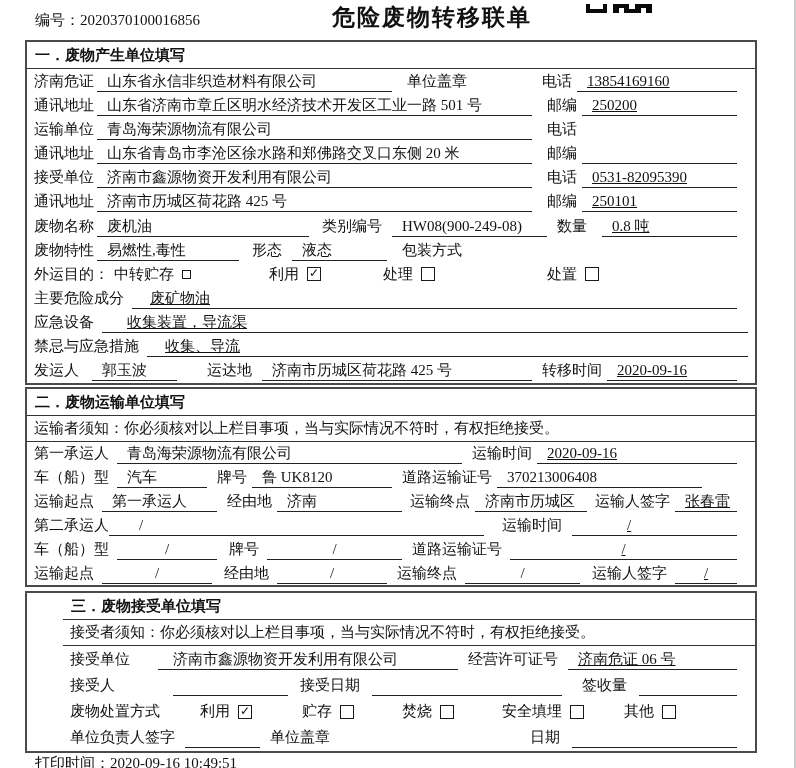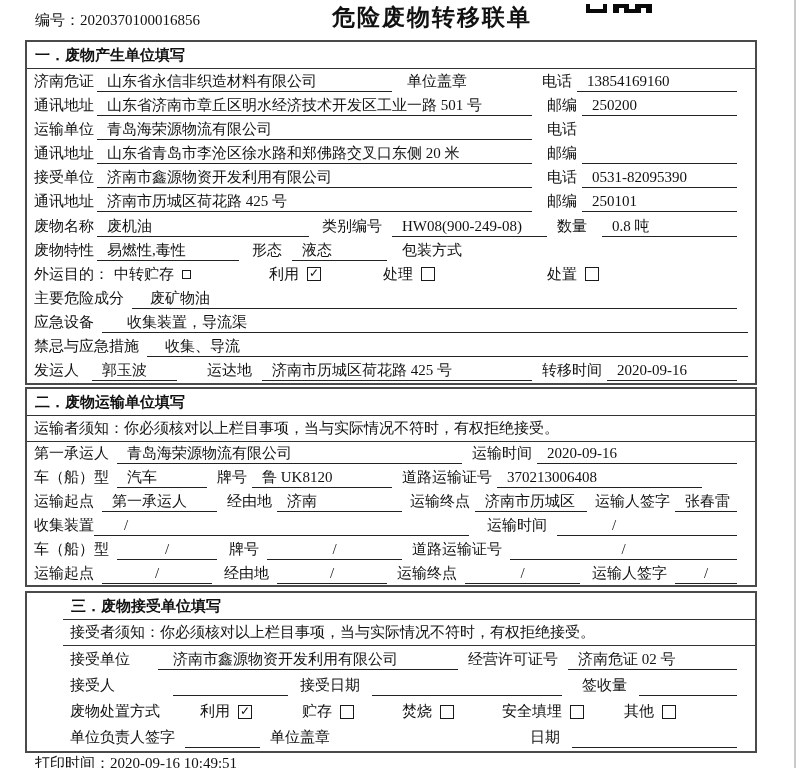--- a/index.html
+++ b/index.html
@@ -17,21 +17,21 @@
   .box-header{height:27px;min-height:27px;display:flex;align-items:center;padding-left:8px;
        border-bottom:1px solid #333;font-weight:bold;box-sizing:border-box;}
   .notice{height:26px;min-height:26px;display:flex;align-items:center;padding-left:7px;
        border-bottom:1px solid #333;box-sizing:border-box;white-space:nowrap;}
   .row{flex:1;display:flex;align-items:center;padding:0 18px 0 7px;min-height:0;}
   .row.pr6{padding-right:7px;}
   .lbl{white-space:nowrap;}
   .uv{border-bottom:1px solid #222;height:21px;line-height:21px;white-space:nowrap;
       padding-left:10px;box-sizing:border-box;overflow:visible;}
   .uv.ctr{text-align:center;padding-left:0;}
-  .fill{flex:1;}
+  .fill{flex:1;text-decoration:underline;}
   .cbi{display:inline-flex;align-items:center;gap:8px;}
   .cb{display:inline-block;width:14px;height:14px;box-sizing:border-box;border:1.6px solid #1a1a1a;
       font-size:12px;line-height:11px;text-align:center;background:#fff;}
   .cb.small{width:9px;height:9px;border-width:1.3px;}
   .footer{margin:1px 0 0 35px;white-space:nowrap;}
 </style>
 </head>
 <body>
 
 <div class="doc">
@@ -189,21 +189,21 @@
       <span class="uv" style="width:115px;margin-left:8px">第一承运人</span>
       <span class="lbl" style="margin-left:10px">经由地</span>
       <span class="uv" style="width:125px;margin-left:5px">济南</span>
       <span class="lbl" style="margin-left:8px">运输终点</span>
       <span class="uv" style="width:112px;margin-left:5px">济南市历城区</span>
       <span class="lbl" style="margin-left:8px">运输人签字</span>
       <span class="uv fill" style="margin-left:5px">张春雷</span>
     </div>
 
     <div class="row">
-      <span class="lbl">收集装置</span>
+      <span class="lbl">第二承运人</span>
       <span class="uv" style="width:375px;margin-left:0;padding-left:30px">/</span>
       <span class="lbl" style="margin-left:18px">运输时间</span>
       <span class="uv fill" style="margin-left:10px;padding-left:55px">/</span>
     </div>
 
     <div class="row">
       <span class="lbl">车（船）型</span>
       <span class="uv ctr" style="width:100px;margin-left:8px">/</span>
       <span class="lbl" style="margin-left:12px">牌号</span>
       <span class="uv ctr" style="width:135px;margin-left:8px">/</span>
@@ -224,21 +224,21 @@
   </div>
 
   <div class="box box3">
     <div class="box-header">三．废物接受单位填写</div>
     <div class="notice">接受者须知：你必须核对以上栏目事项，当与实际情况不符时，有权拒绝接受。</div>
 
     <div class="row">
       <span class="lbl">接受单位</span>
       <span class="uv" style="width:300px;margin-left:28px;padding-left:15px">济南市鑫源物资开发利用有限公司</span>
       <span class="lbl" style="margin-left:10px">经营许可证号</span>
-      <span class="uv fill" style="margin-left:10px">济南危证 02 号</span>
+      <span class="uv fill" style="margin-left:10px">济南危证 06 号</span>
     </div>
 
     <div class="row">
       <span class="lbl">接受人</span>
       <span class="uv" style="width:115px;margin-left:58px"></span>
       <span class="lbl" style="margin-left:12px">接受日期</span>
       <span class="uv" style="width:190px;margin-left:12px"></span>
       <span class="lbl" style="margin-left:20px">签收量</span>
       <span class="uv fill" style="margin-left:12px"></span>
     </div>

